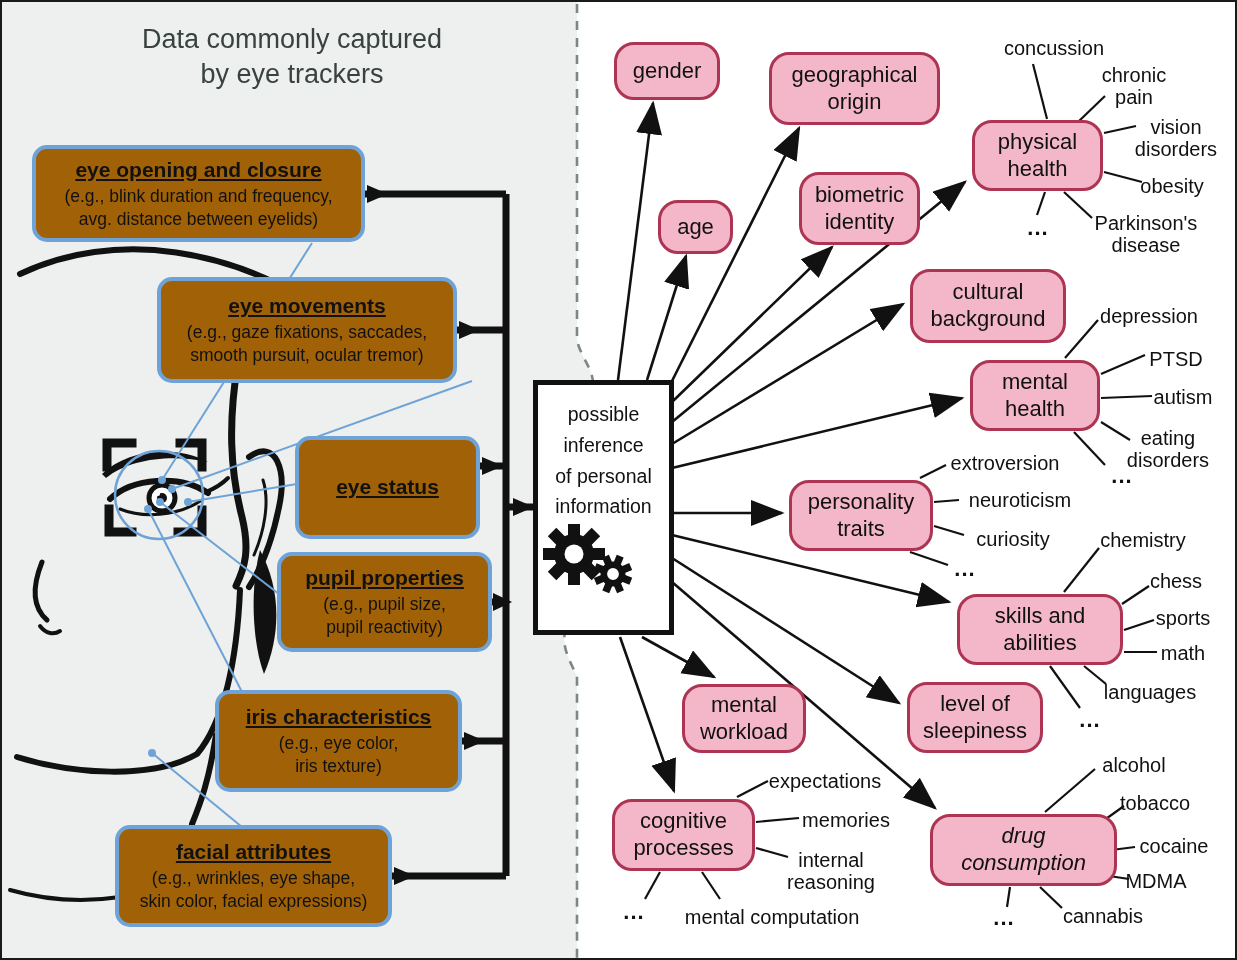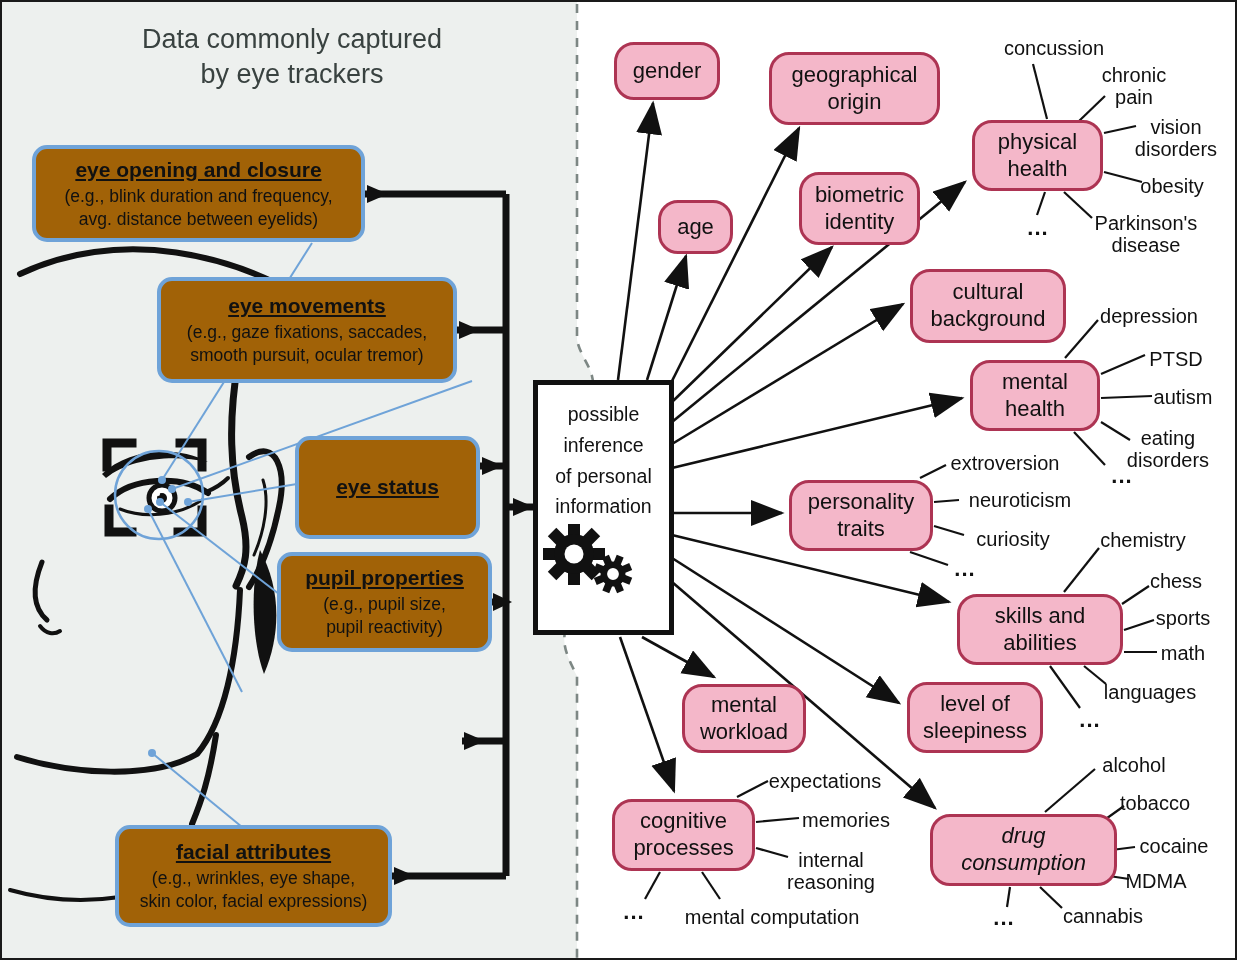--- a/index.html
+++ b/index.html
@@ -168,20 +168,25 @@
   <div class="cap-note">(e.g., gaze fixations, saccades,
 smooth pursuit, ocular tremor)</div>
 </div>
 <div class="cap-box" style="left:293px;top:412px;width:185px;height:103px;margin-top:22px;">
   <div class="cap-head">eye status</div>
 </div>
 <div class="cap-box" style="left:275px;top:550px;width:215px;height:100px;">
   <div class="cap-head">pupil properties</div>
   <div class="cap-note">(e.g., pupil size,
 pupil reactivity)</div>
+</div>
+<div class="cap-box" style="left:213px;top:688px;width:247px;height:102px;">
+  <div class="cap-head">iris characteristics</div>
+  <div class="cap-note">(e.g., eye color,
+iris texture)</div>
 </div>
 <div class="cap-box" style="left:113px;top:823px;width:277px;height:102px;">
   <div class="cap-head">facial attributes</div>
   <div class="cap-note">(e.g., wrinkles, eye shape,
 skin color, facial expressions)</div>
 </div>
 
 <div id="cbox">
   <div class="ctext">possible
 inference

